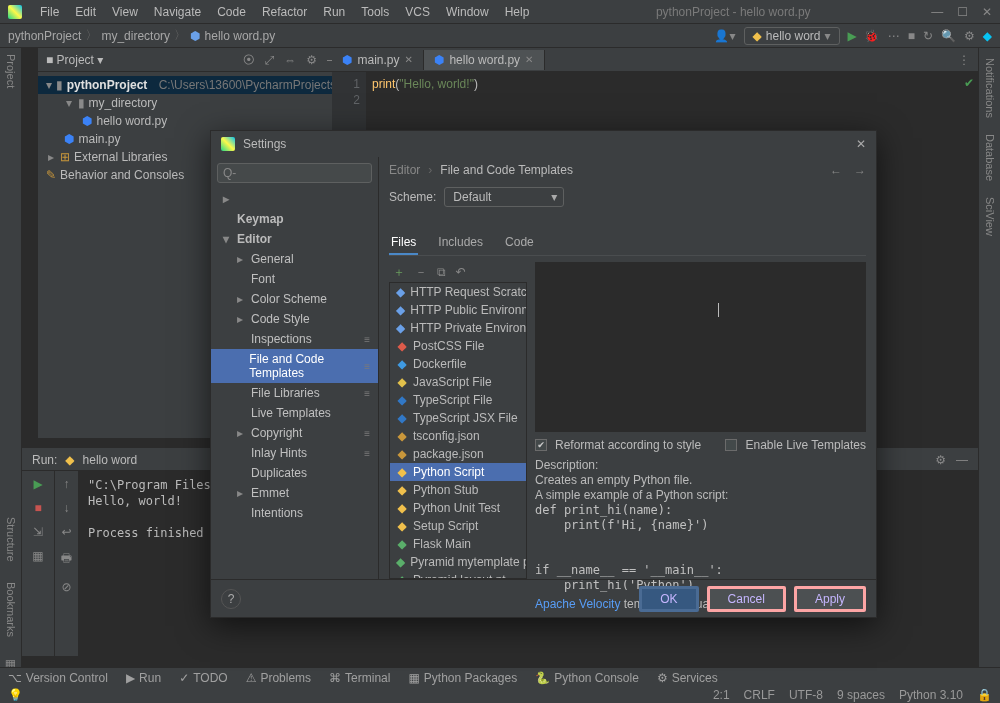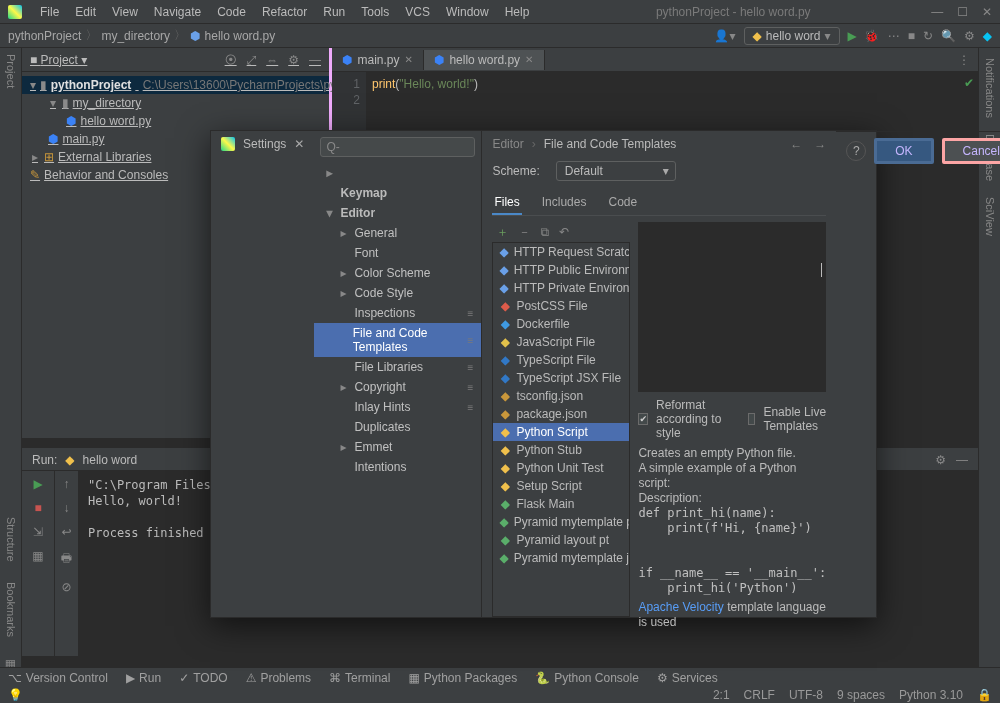--- a/index.html
+++ b/index.html
@@ -13,21 +13,21 @@
 .navbar { height:24px; background:#3c3f41; display:flex; align-items:center; padding:0 8px; border-bottom:1px solid #2b2b2b; }
 .navbar .crumbs { display:flex; gap:4px; align-items:center; }
 .navbar .crumbs span { color:#a7a7a7; }
 .navbar .crumbs .sep { color:#6a6a6a; }
 .navbar .right { margin-left:auto; display:flex; gap:8px; align-items:center; }
 .runcfg { background:#3c3f41; border:1px solid #5e6060; border-radius:3px; padding:1px 8px; display:flex; align-items:center; gap:4px; }
 .icon-run{color:#499c54;} .icon-bug{color:#499c54;}
 .toolwin-left { position:absolute; left:0; top:48px; width:22px; bottom:32px; background:#3c3f41; border-right:1px solid #2b2b2b; display:flex; flex-direction:column; align-items:center; padding-top:6px; gap:20px; color:#888; }
 .toolwin-right { position:absolute; right:0; top:48px; width:22px; bottom:32px; background:#3c3f41; border-left:1px solid #2b2b2b; display:flex; flex-direction:column; align-items:center; padding-top:10px; gap:16px; color:#888; }
 .vertical { writing-mode:vertical-lr; font-size:11px; }
-.project-panel { position:absolute; left:22px; top:48px; width:310px; height:390px; background:#3c3f41; border-right:3px solid #f0abfc;text-decoration:underline; }
+.project-panel { position:absolute; left:38px; top:48px; width:310px; height:390px; background:#3c3f41; border-right:1px solid #f0abfc; }
 .pp-header { height:24px; display:flex; align-items:center; padding:0 8px; border-bottom:1px solid #2b2b2b; gap:6px; }
 .pp-header .tools { margin-left:auto; display:flex; gap:10px; color:#888; }
 .pp-tree { padding:4px 0; font-size:12px; }
 .tree-row { padding:2px 8px 2px 8px; display:flex; align-items:center; gap:4px; }
 .tree-row.sel { background:#0d293e; }
 .tree-i { width:10px; text-align:center; color:#888; }
 .folder-i{color:#8a8a8a;} .py-i{color:#3b82f6;}
 .indent1{padding-left:26px;} .indent2{padding-left:44px;}
 .proj-path{color:#777;}
 .editor-area { position:absolute; left:332px; top:48px; right:22px; height:390px; background:#2b2b2b; }
@@ -43,41 +43,41 @@
 .run-header .right{margin-left:auto;display:flex;gap:10px;color:#888;}
 .run-body { display:flex; height:calc(100% - 22px); }
 .run-gut { width:32px; background:#3c3f41; display:flex; flex-direction:column; align-items:center; padding-top:6px; gap:10px; color:#888; }
 .run-gut2 { width:24px; background:#3c3f41; display:flex; flex-direction:column; align-items:center; padding-top:6px; gap:10px; color:#888; border-left:1px solid #2b2b2b;}
 .console { flex:1; padding:6px 10px; font-family:Consolas,monospace; font-size:12px; line-height:16px; color:#bbb; white-space:pre; }
 .btmtool { position:absolute; left:0; right:0; bottom:16px; height:20px; background:#3c3f41; display:flex; align-items:center; padding:0 8px; gap:18px; color:#a0a0a0; border-top:1px solid #2b2b2b; }
 .btmtool .item{display:flex;gap:4px;align-items:center;}
 .statusbar { position:absolute; left:0; right:0; bottom:0; height:16px; background:#3c3f41; display:flex; align-items:center; padding:0 8px; color:#999; font-size:11px; }
 .statusbar .r{margin-left:auto;display:flex;gap:14px;}
 
-.dlg-overlay { position:absolute; left:210px; top:130px; width:667px; height:488px; background:#3c3f41; border:1px solid #2b2b2b; box-shadow:0 8px 30px rgba(0,0,0,.6); display:flex; flex-direction:row; }
+.dlg-overlay { position:absolute; left:210px; top:130px; width:667px; height:488px; background:#3c3f41; border:1px solid #2b2b2b; box-shadow:0 8px 30px rgba(0,0,0,.6); display:flex; flex-direction:column; }
 .dlg-title { height:26px; display:flex; align-items:center; padding:0 10px; gap:8px; }
 .dlg-title .lg{width:14px;height:14px;background:linear-gradient(45deg,#21d789,#fcf84a,#07c3f2);border-radius:2px;}
 .dlg-title .cl{margin-left:auto;color:#aaa;cursor:pointer;}
 .dlg-body { flex:1; display:flex; min-height:0; }
 .dlg-nav { width:168px; border-right:1px solid #2b2b2b; display:flex; flex-direction:column; }
 .dlg-search { margin:6px; background:#45494a; border:1px solid #5e6060; border-radius:3px; height:20px; display:flex; align-items:center; padding:0 5px; color:#888; }
 .dlg-tree { flex:1; overflow:hidden; font-size:12px; }
 .dlg-tree .row{ padding:3px 8px 3px 12px; display:flex; align-items:center; gap:4px; cursor:pointer; color:#c5c5c5; }
 .dlg-tree .row.group{ color:#bbb; font-weight:bold; }
 .dlg-tree .row.sub{ padding-left:26px; color:#c0c0c0; }
 .dlg-tree .row.subsub{ padding-left:26px; color:#c0c0c0; }
 .dlg-tree .row.sel{ background:#4b6eaf; color:#fff; }
 .dlg-tree .row .end{margin-left:auto;color:#7a7a7a;font-size:10px;}
 .dlg-right { flex:1; display:flex; flex-direction:column; padding:6px 10px 0 10px; min-width:0; }
 .dlg-crumb{ display:flex; align-items:center; gap:8px; }
 .dlg-crumb .back-fwd{margin-left:auto;display:flex;gap:12px;color:#888;}
 .scheme-row{ margin-top:10px; display:flex; align-items:center; gap:8px; }
-.select{ background:#3c3f41; border:1px solid #5e6060; border-radius:3px; padding:2px 22px 2px 8px; position:relative; min-width:120px;margin-left:8px; }
+.select{ background:#3c3f41; border:1px solid #5e6060; border-radius:3px; padding:2px 22px 2px 8px; position:relative; min-width:120px; }
 .select::after{content:"▾"; position:absolute; right:6px; color:#aaa;}
-.subtabs{ margin-top:10px; display:flex; gap:18px; border-bottom:1px solid #4a4d4f; }
+.subtabs{ margin-top:24px; display:flex; gap:18px; border-bottom:1px solid #4a4d4f; }
 .subtabs span{ padding:4px 2px; color:#aaa; cursor:pointer; }
 .subtabs span.act{ color:#fff; border-bottom:2px solid #4a88c7; }
 .tmpl-area{ flex:1; display:flex; margin-top:6px; min-height:0; gap:8px; }
 .tmpl-list{ width:138px; display:flex; flex-direction:column; }
 .tmpl-toolbar{ height:20px; display:flex; align-items:center; gap:10px; color:#888; padding:0 4px; }
 .tmpl-items{ flex:1; overflow-y:auto; border:1px solid #2b2b2b; background:#3c3f41; }
 .tmpl-items .it{ padding:2px 6px; display:flex; gap:5px; align-items:center; font-size:11px; cursor:pointer; white-space:nowrap; }
 .tmpl-items .it.sel{ background:#4b6eaf; color:#fff; }
 .tmpl-items .ico{width:12px;text-align:center;}
 .tmpl-editor{ flex:1; border:1px solid #2b2b2b; background:#2b2b2b; min-height:170px; position:relative; }
@@ -352,20 +352,24 @@
           <div class="row subsub sel">
             <span style="width:10px"></span>
             <span>File and Code Templates</span>
             <span class="end">≡</span>
           </div>
           <div class="row subsub">
             <span style="width:10px"></span>
             <span>File Libraries</span>
             <span class="end">≡</span>
           </div>
+          <div class="row subsub">
+            <span style="width:10px"></span>
+            <span>Live Templates</span>
+          </div>
           <div class="row sub">
             <span style="width:10px;color:#888">▸</span>
             <span>Copyright</span>
             <span class="end">≡</span>
           </div>
           <div class="row subsub">
             <span style="width:10px"></span>
             <span>Inlay Hints</span>
             <span class="end">≡</span>
           </div>
@@ -493,23 +497,23 @@
               <div class="caret"></div>
             </div>
           <div class="opt-row">
             <span class="chk">✔</span>
             <span>Reformat according to style</span>
             <span style="flex:1"></span>
             <span class="chk"></span>
             <span>Enable Live Templates</span>
           </div>
           <div class="desc">
+            <div>Description:</div>
             <div style="white-space:pre-line">Creates an empty Python file.
 A simple example of a Python script:</div>
-            <div>Description:</div>
             <div class="code-sample">def print_hi(name):
     print(f'Hi, {name}')
 
 
 if __name__ == '__main__':
     print_hi('Python')</div>
             <div style="margin-top:4px">
               <span class="link">Apache Velocity</span><span> template language is used</span>
             </div>
           </div>

